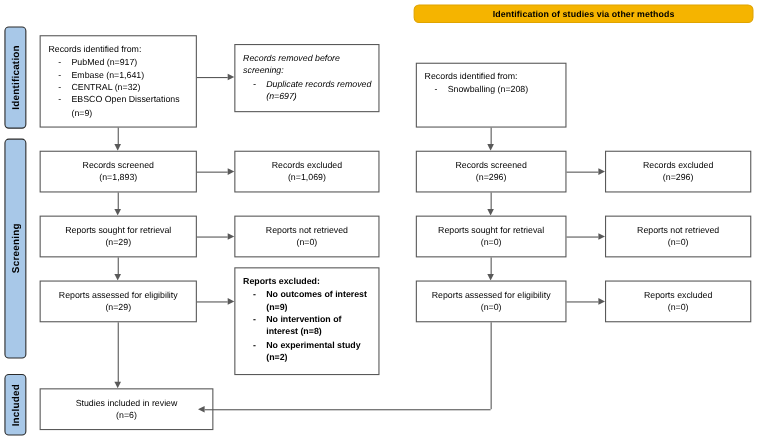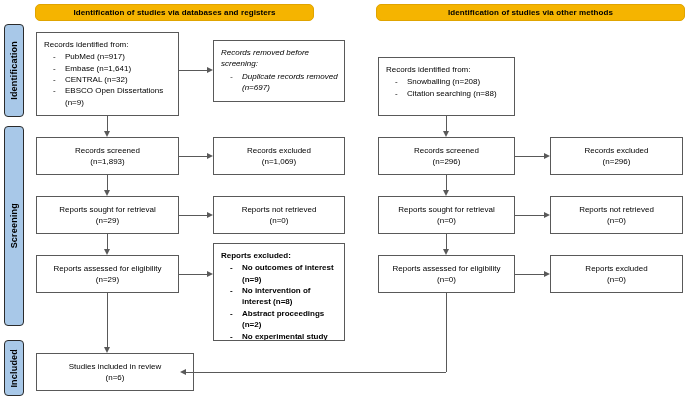--- a/index.html
+++ b/index.html
@@ -119,23 +119,20 @@
   <div class="phase" style="left:4px;top:24px;width:20px;height:93px;">
     <span>Identification</span>
   </div>
   <div class="phase" style="left:4px;top:126px;width:20px;height:200px;">
     <span>Screening</span>
   </div>
   <div class="phase" style="left:4px;top:340px;width:20px;height:56px;">
     <span>Included</span>
   </div>
 
-  <div class="banner" style="left:35px;top:4px;width:279px;height:17px;">
-    <span>Identification of studies via databases and registers</span>
-  </div>
   <div class="banner" style="left:376px;top:4px;width:309px;height:17px;justify-content:center;">
     <span>Identification of studies via other methods</span>
   </div>
 
   <div class="box listbox" style="left:36px;top:32px;width:143px;height:84px;">
     <span class="bline">Records identified from:</span>
     <ul class="items">
       <li>PubMed (n=917)</li>
       <li>Embase (n=1,641)</li>
       <li>CENTRAL (n=32)</li>
@@ -191,42 +188,40 @@
   <div class="box center" style="left:36px;top:255px;width:143px;height:38px;">
     <span class="bline">Reports assessed for eligibility</span>
     <span class="bline">(n=29)</span>
   </div>
 
   <div class="box listbox" style="left:213px;top:243px;width:132px;height:98px;font-weight:bold;">
     <span class="bline">Reports excluded:</span>
     <ul class="items">
       <li>No outcomes of interest (n=9)</li>
       <li>No intervention of interest (n=8)</li>
-      <li>Abstract proceedings (n=2)</li>
       <li>No experimental study (n=2)</li>
 
     </ul>
   </div>
 
   <div class="ln h" style="left:179px;top:274px;width:28px;"></div>
   <div class="arrow right" style="left:207px;top:271px;"></div>
 
   <div class="ln v" style="left:107px;top:293px;height:56px;"></div>
   <div class="arrow down" style="left:103.5px;top:347px;"></div>
 
   <div class="box center" style="left:36px;top:353px;width:158px;height:38px;">
     <span class="bline">Studies included in review</span>
     <span class="bline">(n=6)</span>
   </div>
 
   <div class="box listbox" style="left:378px;top:57px;width:137px;height:59px;">
     <span class="bline">Records identified from:</span>
     <ul class="items">
       <li>Snowballing (n=208)</li>
-      <li>Citation searching (n=88)</li>
     </ul>
   </div>
 
   <div class="ln v" style="left:446px;top:116px;height:17px;"></div>
   <div class="arrow down" style="left:442.5px;top:131px;"></div>
 
   <div class="box center" style="left:378px;top:137px;width:137px;height:38px;">
     <span class="bline">Records screened</span>
     <span class="bline">(n=296)</span>
   </div>

